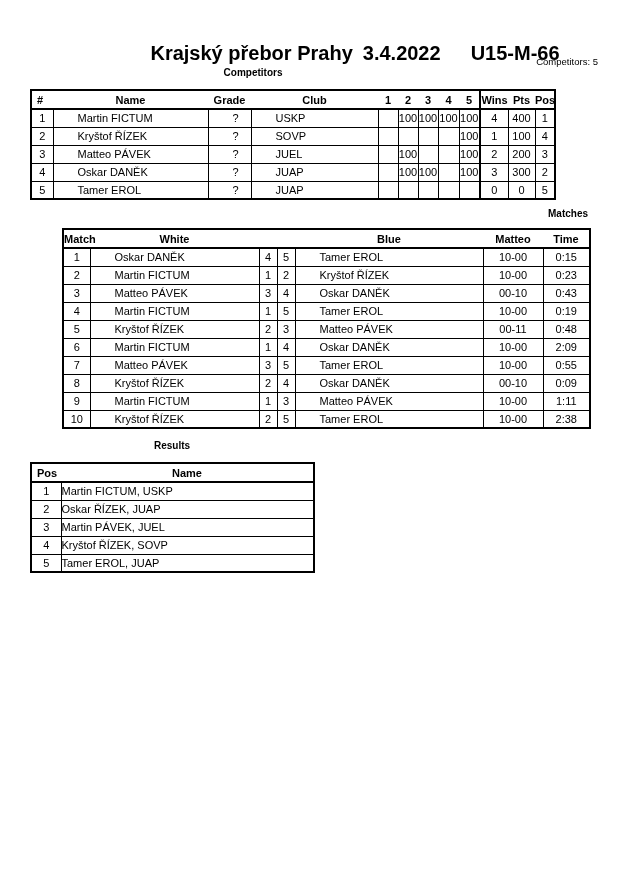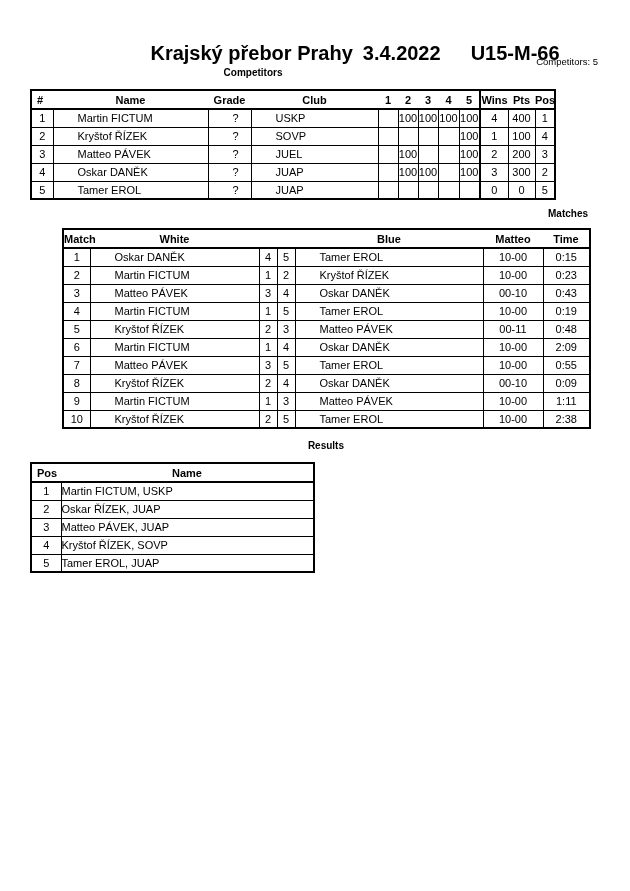--- a/index.html
+++ b/index.html
@@ -9,21 +9,21 @@
   }
   .main-title{
     position:absolute;top:42px;left:0;width:630px;text-align:center;
     font-size:20px;font-weight:bold;white-space:nowrap;padding-left:40px;
   }
   .main-title .gap-sm{margin-left:10px;}
   .main-title .gap-lg{margin-left:30px;}
   .sec-label{position:absolute;font-size:10px;font-weight:bold;}
   #lbl-competitors{top:67px;left:0;width:506px;text-align:center;}
   #lbl-matches{top:208px;left:0;width:588px;text-align:right;}
-  #lbl-results{top:440px;left:0;width:344px;text-align:right;}
+  #lbl-results{top:440px;left:0;width:344px;text-align:center;}
   #competitors-count{position:absolute;top:56px;right:32px;font-size:9.5px;}
 
   table{
     position:absolute;border-collapse:collapse;table-layout:fixed;
     border:2px solid #000;background:#fff;
   }
   thead tr{height:19px;}
   tbody tr{height:18px;}
   th{
     font-size:11px;font-weight:bold;padding:0;border:none;
@@ -292,21 +292,21 @@
       <tr>
         <td>1</td>
         <td class="al8">Martin FICTUM, USKP</td>
       </tr>
       <tr>
         <td>2</td>
         <td class="al8">Oskar ŘÍZEK, JUAP</td>
       </tr>
       <tr>
         <td>3</td>
-        <td class="al8">Matteo PÁVEK, JUAP</td>
+        <td class="al8">Martin PÁVEK, JUEL</td>
       </tr>
       <tr>
         <td>4</td>
         <td class="al8">Kryštof ŘÍZEK, SOVP</td>
       </tr>
       <tr>
         <td>5</td>
         <td class="al8">Tamer EROL, JUAP</td>
       </tr>
     </tbody>

